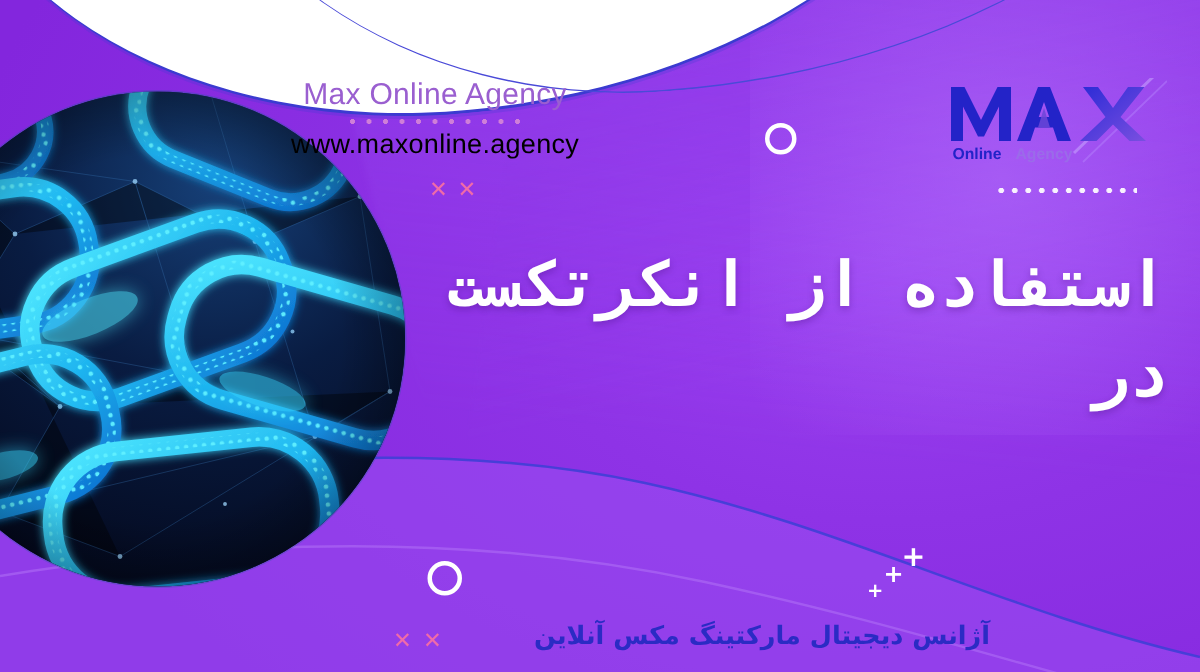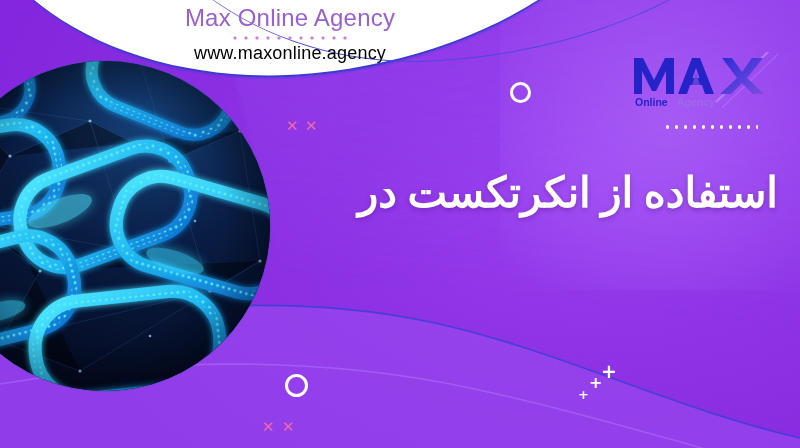--- a/index.html
+++ b/index.html
@@ -55,22 +55,23 @@
     border-bottom:1.6px solid #4a4ad8;
     border-radius:0 0 60% 46% / 0 0 100% 100%;
     transform:rotate(-4deg);
   }
   .header-text{
     position:absolute;left:0;top:4px;width:580px;
     text-align:center;z-index:6;
     pointer-events:none;
   }
   .hdr-title{
-    font-size:24px;letter-spacing:.2px;color:#9a5fd0;
+    font-size:20px;letter-spacing:.2px;color:#9a5fd0;
     font-family:"Liberation Sans",sans-serif;
+    margin-top:48px;
   }
   .hdr-dots{
     margin:3px auto 2px;width:120px;height:6px;
     background-image:radial-gradient(circle, #cf7fd8 0 1.6px, transparent 1.8px);
     background-size:11px 6px;background-repeat:repeat-x;background-position:center;
   }
   .hdr-url{
     font-size:18px;color:#000000;letter-spacing:.2px;
     font-family:"Liberation Sans",sans-serif;
   }
@@ -89,21 +90,21 @@
   
   .wave-band{
     position:absolute;left:0;bottom:-30px;width:800px;height:190px;
   }
 
   
   .title{
     position:absolute;right:22px;top:164px;width:520px;
     text-align:right;direction:rtl;
     color:#ffffff;
-    font-family:Liberation Serif, serif;
+    font-family:Liberation Mono, monospace;
     font-weight:bold;
     font-size:42px;line-height:1.42;
     letter-spacing:-.2px;
     text-shadow:0 2px 5px rgba(60,10,110,.30);
     z-index:8;
   }
 
   
   .tagline{
     position:absolute;right:140px;bottom:14px;
@@ -282,20 +283,21 @@
 
       <text x="5" y="54" font-family="Liberation Sans, sans-serif" font-size="10.5" font-weight="bold" fill="#2323c8">Online</text>
       <text x="47" y="54" font-family="Liberation Sans, sans-serif" font-size="10.5" font-weight="bold" fill="#9a6fe8" opacity="0.85">Agency</text>
     </svg>
   </div>
 
   <div class="title">
     <div>استفاده از انکرتکست در</div>
   </div>
 
+  <div class="tagline">آژانس دیجیتال مارکتینگ مکس آنلاین</div>
 
   <div class="deco ring" style="left:510px;top:82px;width:21px;height:21px;"></div>
   <div class="deco ring" style="left:285px;top:374px;width:23px;height:23px;"></div>
 
   <div class="deco xmark" style="left:286px;top:119px;">✕</div>
   <div class="deco xmark" style="left:305px;top:119px;">✕</div>
 
   <div class="deco xmark" style="left:262px;top:420px;">✕</div>
   <div class="deco xmark" style="left:282px;top:420px;">✕</div>
 

